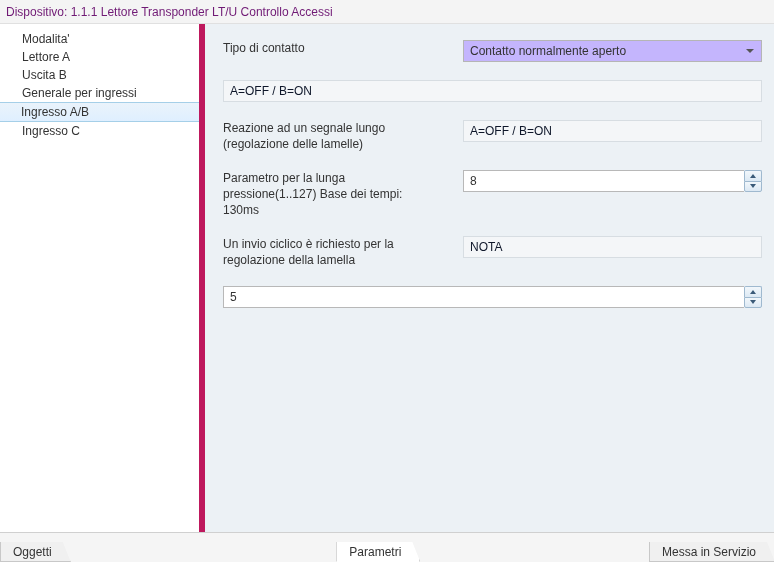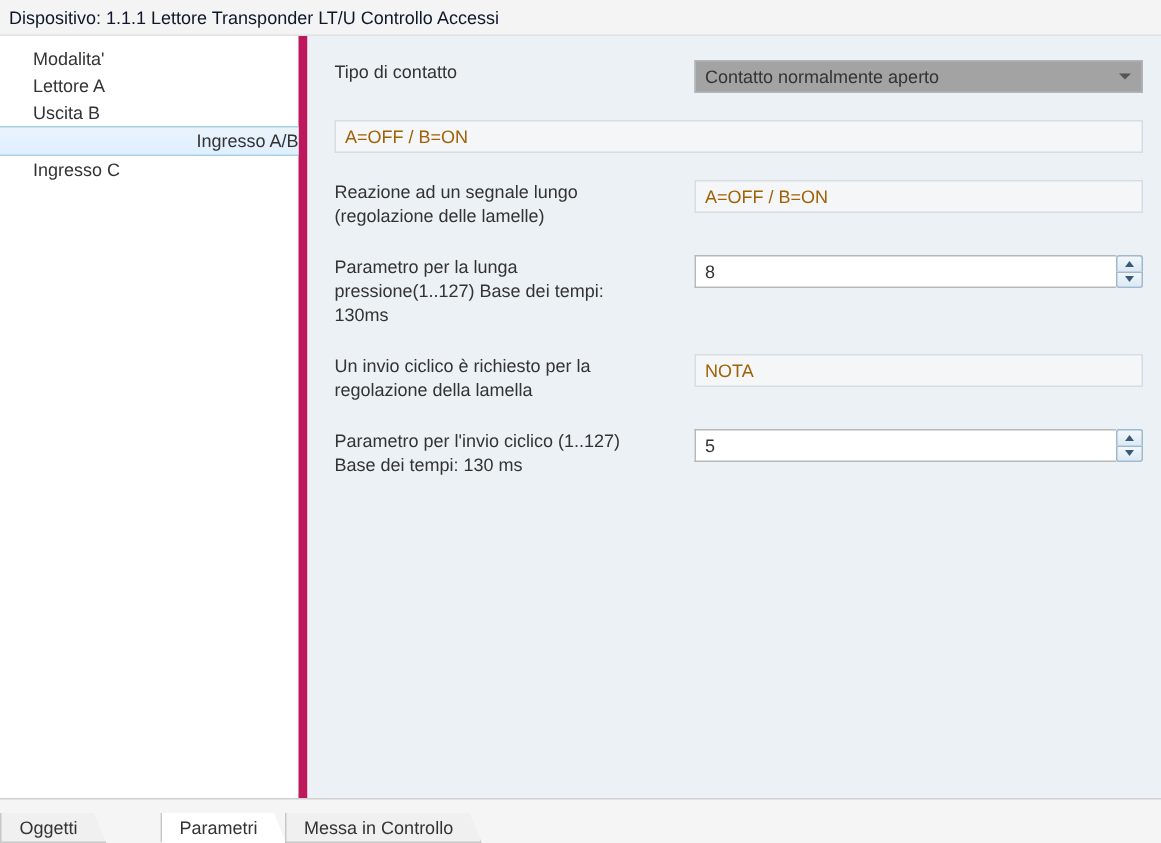--- a/index.html
+++ b/index.html
@@ -1,64 +1,64 @@
 <!DOCTYPE html>
 <html><head>
 <meta charset="utf-8">
 <style>
   * { box-sizing: border-box; margin: 0; padding: 0; font-family: "Segoe UI", Tahoma, sans-serif; font-size: 12px; color: #333; }
   body { width: 774px; height: 562px; background: #fff; position: relative; overflow: hidden; }
 
-  .titlebar { height: 24px; line-height: 24px; padding-left: 6px; font-size: 12px; color: #0f172a; background: #f4f4f4; border-bottom: 1px solid #e0e0e0; }
+  .titlebar { height: 24px; line-height: 24px; padding-left: 6px; font-size: 12px; color: #701a75; background: #f4f4f4; border-bottom: 1px solid #e0e0e0; }
 
   .main { display: flex; height: calc(100% - 24px - 22px); }
 
   .sidebar { width: 205px; border-right: 6px solid #be185d; padding-top: 6px; }
   .side-item { padding: 2px 0 2px 22px; font-size: 12px; color: #333; cursor: default; }
-  .side-item.selected { background: linear-gradient(#eaf3fb, #dfefff); border: 1px solid #a5cfe8; border-left: none; border-right: none; padding-left: 21px; text-align: right; }
+  .side-item.selected { background: linear-gradient(#eaf3fb, #dfefff); border: 1px solid #a5cfe8; border-left: none; border-right: none; padding-left: 21px; }
 
   .content { flex: 1; background: #ecf1f5; padding: 16px 12px 0 18px; }
   .row { display: flex; margin-bottom: 18px; }
   .row .label { width: 240px; padding-right: 26px; line-height: 16px; color: #333; }
   .row .field { flex: 1; }
 
   .select-wrap { position: relative; }
   select.dropdown {
-    width: 100%; height: 22px; background: #a3a3a3; border: 1px solid #b5b5b5;
+    width: 100%; height: 22px; background: #c4b5fd; border: 1px solid #b5b5b5;
     padding: 1px 22px 1px 6px; font-size: 12px; appearance: none;
   }
   .select-wrap::after {
     content: ""; position: absolute; right: 8px; top: 9px;
     border-left: 4px solid transparent; border-right: 4px solid transparent;
     border-top: 4px solid #555; pointer-events: none;
   }
 
   .readonly {
     width: 100%; height: 22px; line-height: 20px; padding: 0 6px;
-    background: #f4f6f8; border: 1px solid #d7dde2; color: #a16207;
+    background: #f4f6f8; border: 1px solid #d7dde2; color: #0f172a;
   }
 
   .spinner { display: flex; width: 100%; height: 22px; }
   .spinner input {
     flex: 1; height: 22px; border: 1px solid #b8b8b8; border-right: none;
     padding: 0 6px; font-size: 12px;
   }
   .spin-buttons { width: 18px; display: flex; flex-direction: column; }
   .spin-btn {
     flex: 1; border: 1px solid #9fb9cf; background: linear-gradient(#f2f7fb,#dce9f4);
     display: flex; align-items: center; justify-content: center; cursor: pointer;
   }
   .spin-btn.up { border-bottom: none; border-top-left-radius: 2px; border-top-right-radius: 2px; }
   .spin-btn.down { border-bottom-left-radius: 2px; border-bottom-right-radius: 2px; }
   .arrow-up { width: 0; height: 0; border-left: 3px solid transparent; border-right: 3px solid transparent; border-bottom: 4px solid #3a5a78; }
   .arrow-down { width: 0; height: 0; border-left: 3px solid transparent; border-right: 3px solid transparent; border-top: 4px solid #3a5a78; }
 
   .bottom-tabs {
     position: absolute; left: 0; bottom: 0; width: 100%; height: 30px;
-    background: #f5f5f5; border-top: 1px solid #d0d0d0; display: flex; align-items: flex-end;
+    background: #f5f5f5; border-top: 1px solid #d0d0d0; display: flex; align-items: flex-end; justify-content: space-between;
   }
   .tab {
     height: 20px; line-height: 20px; padding: 0 12px; font-size: 12px; color: #333;
     border: 1px solid #c8c8c8; border-top: none; background: #f0f0f0;
     position: relative; margin-right: -1px;
     clip-path: polygon(0 0, calc(100% - 8px) 0, 100% 100%, 0 100%);
     padding-right: 18px;
   }
   .tab.active { background: #fff; border-bottom: 1px solid #fff; margin-left: 37px; }
 </style>
@@ -66,20 +66,21 @@
 <body>
 
 <div class="titlebar">Dispositivo: 1.1.1 Lettore Transponder LT/U Controllo Accessi</div>
 
 <div class="main">
 
   <div class="sidebar">
     <div class="side-item">Modalita'</div>
     <div class="side-item">Lettore A</div>
     <div class="side-item">Uscita B</div>
+    <div class="side-item">Generale per ingressi</div>
     <div class="side-item selected">Ingresso A/B</div>
     <div class="side-item">Ingresso C</div>
   </div>
 
   <div class="content">
 
     <div class="row">
       <div class="label">Tipo di contatto</div>
       <div class="field">
         <div class="select-wrap">
@@ -121,21 +122,20 @@
     </div>
 
     <div class="row">
       <div class="label">Un invio ciclico è richiesto per la regolazione della lamella</div>
       <div class="field">
         <div class="readonly">NOTA</div>
       </div>
     </div>
 
     <div class="row">
-      <div class="label">Parametro per l'invio ciclico (1..127) Base dei tempi: 130 ms</div>
       <div class="field">
         <div class="spinner">
           <input type="text" value="5" style="">
           <div class="spin-buttons">
             <div class="spin-btn up">
                 <span class="arrow-up"></span>
               </div>
             <div class="spin-btn down">
                 <span class="arrow-down"></span>
               </div>
@@ -143,14 +143,14 @@
         </div>
       </div>
     </div>
 
   </div>
 </div>
 
 <div class="bottom-tabs">
   <div class="tab">Oggetti</div>
   <div class="tab active">Parametri</div>
-  <div class="tab">Messa in Controllo</div>
+  <div class="tab">Messa in Servizio</div>
 </div>
 
 </body></html>

